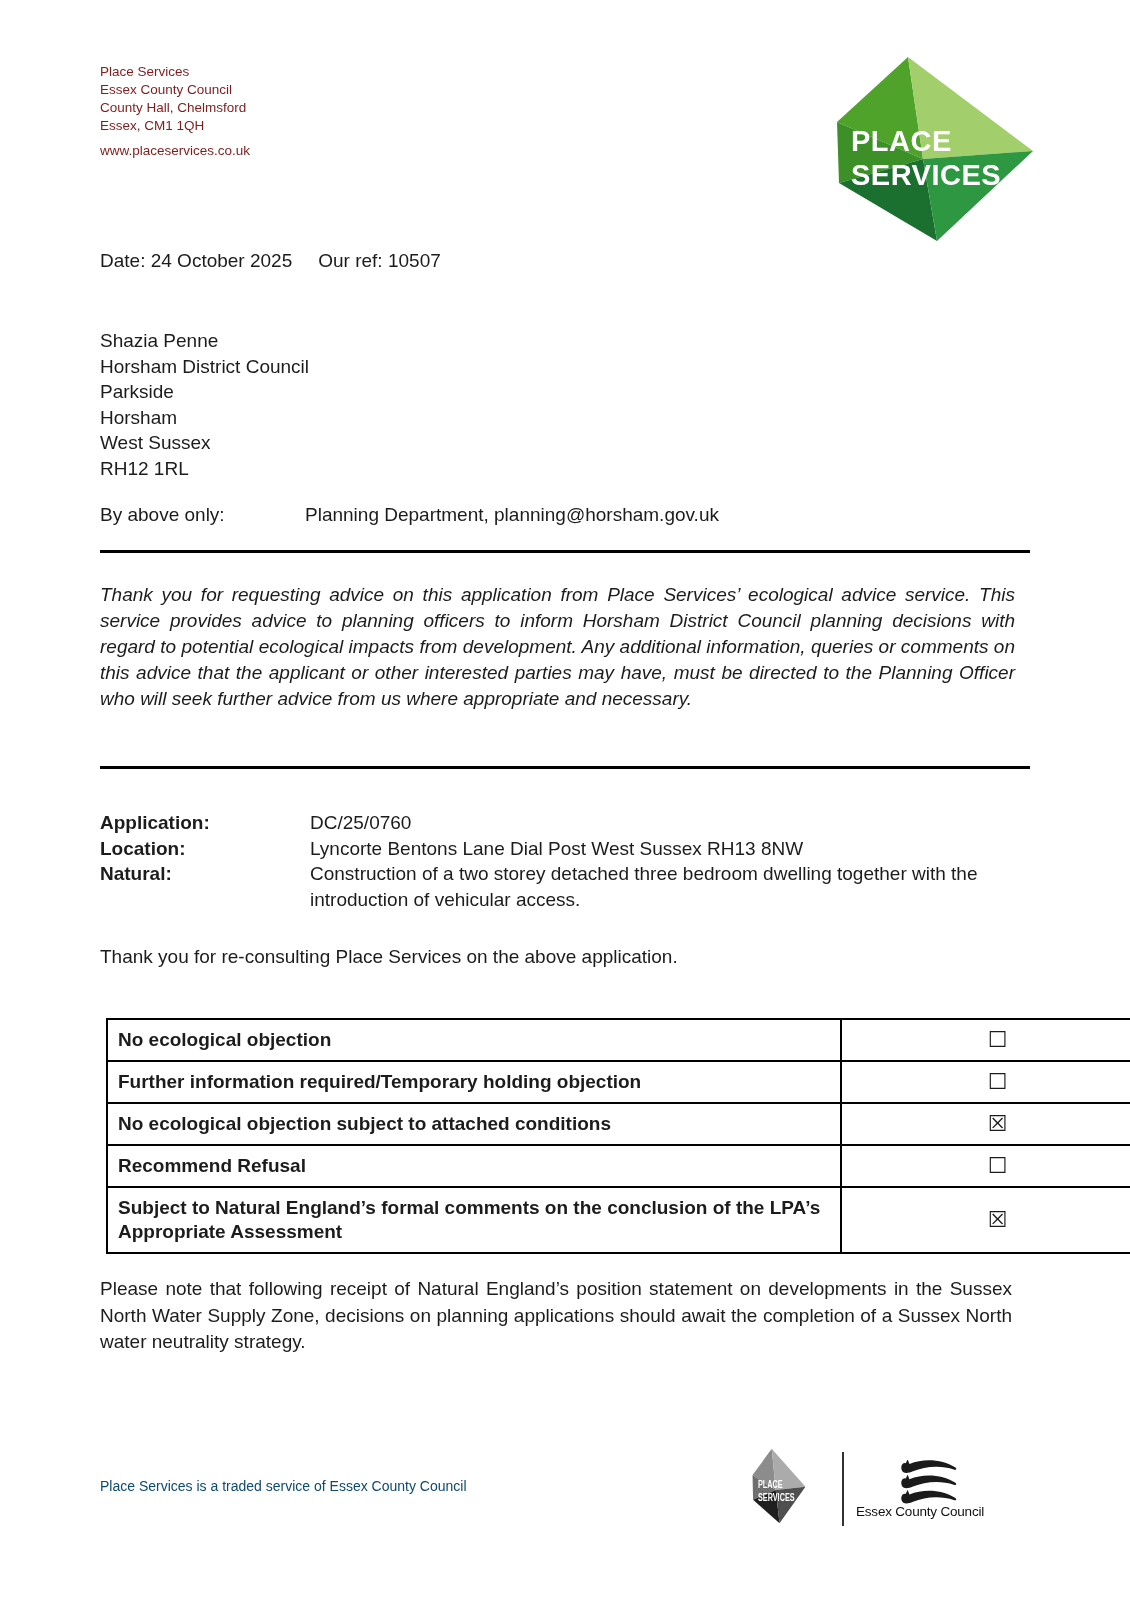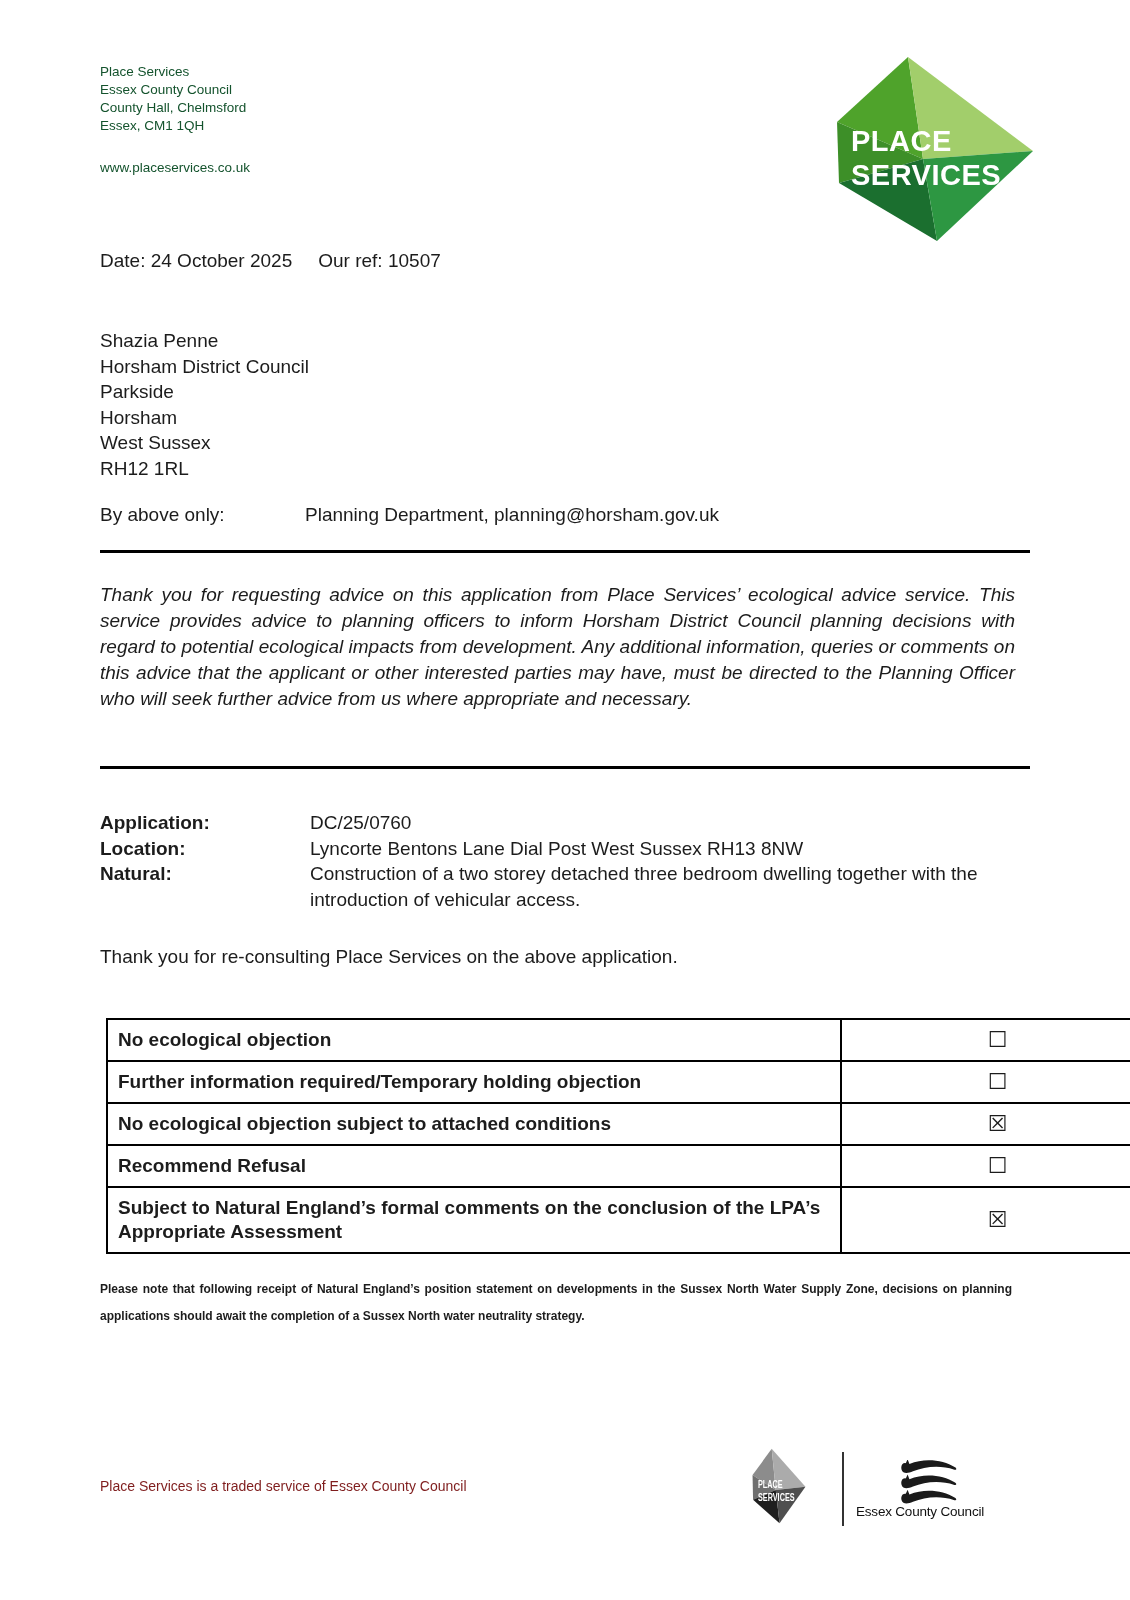--- a/index.html
+++ b/index.html
@@ -7,22 +7,22 @@
     position:relative;
     width:1130px;height:1600px;
     background:#ffffff;
     font-family:"Liberation Sans", sans-serif;
     color:#1c1c1c;
     overflow:hidden;
   }
   .abs{position:absolute;}
 
   
-  .sender{top:63px;left:100px;font-size:13.5px;line-height:18px;color:#14532d;}
-  .sender .website{margin-top:24px;}
+  .sender{top:63px;left:100px;font-size:13.5px;line-height:18px;color:#7f1d1d;}
+  .sender .website{margin-top:7px;}
 
   
   .meta-row{top:250px;left:100px;width:910px;display:flex;justify-content:flex-start;font-size:19px;gap:26px;}
 
   
   .recipient{top:328px;left:100px;font-size:19px;line-height:25.5px;}
 
   
   .email-row{top:504px;left:100px;width:912px;font-size:19px;display:flex;}
   .email-row .lbl{width:205px;flex:0 0 205px;}
@@ -43,24 +43,24 @@
 
   table.decision{top:1018px;left:106px;width:1049px;border-collapse:collapse;
                  font-size:19px;font-weight:bold;}
   table.decision td{border:2.5px solid #000;padding:8px 10px;}
   table.decision td.lab{width:712px;line-height:24px;}
   table.decision td.box{text-align:center;font-weight:normal;}
   table.decision td.box span{font-size:22px;line-height:22px;}
   table.decision tr.tall td{height:46px;}
   table.decision tr td{height:24px;}
 
-  .note{top:1276px;left:100px;width:912px;font-size:12px;line-height:26.5px;
-        font-weight:bold;text-align:justify;margin:0;}
+  .note{top:1276px;left:100px;width:912px;font-size:19px;line-height:26.5px;
+        font-weight:normal;text-align:justify;margin:0;}
 
-  .footer-text{top:1478px;left:100px;font-size:14px;color:#7f1d1d;}
+  .footer-text{top:1478px;left:100px;font-size:14px;color:#0c4a6e;}
   .gem-footer{top:1448px;left:752px;}
   .footer-divider{top:1452px;left:842px;width:2px;height:74px;background:#333;}
   .essex-blades{top:1460px;left:898px;}
   .essex-label{top:1504px;left:856px;width:145px;font-size:13.5px;color:#111;
                letter-spacing:-0.2px;white-space:nowrap;}
 
   .logo-main{top:55px;left:835px;}
   .gem-text{font-family:"Liberation Sans", sans-serif;font-weight:bold;fill:#ffffff;}
 </style>
 </head>

